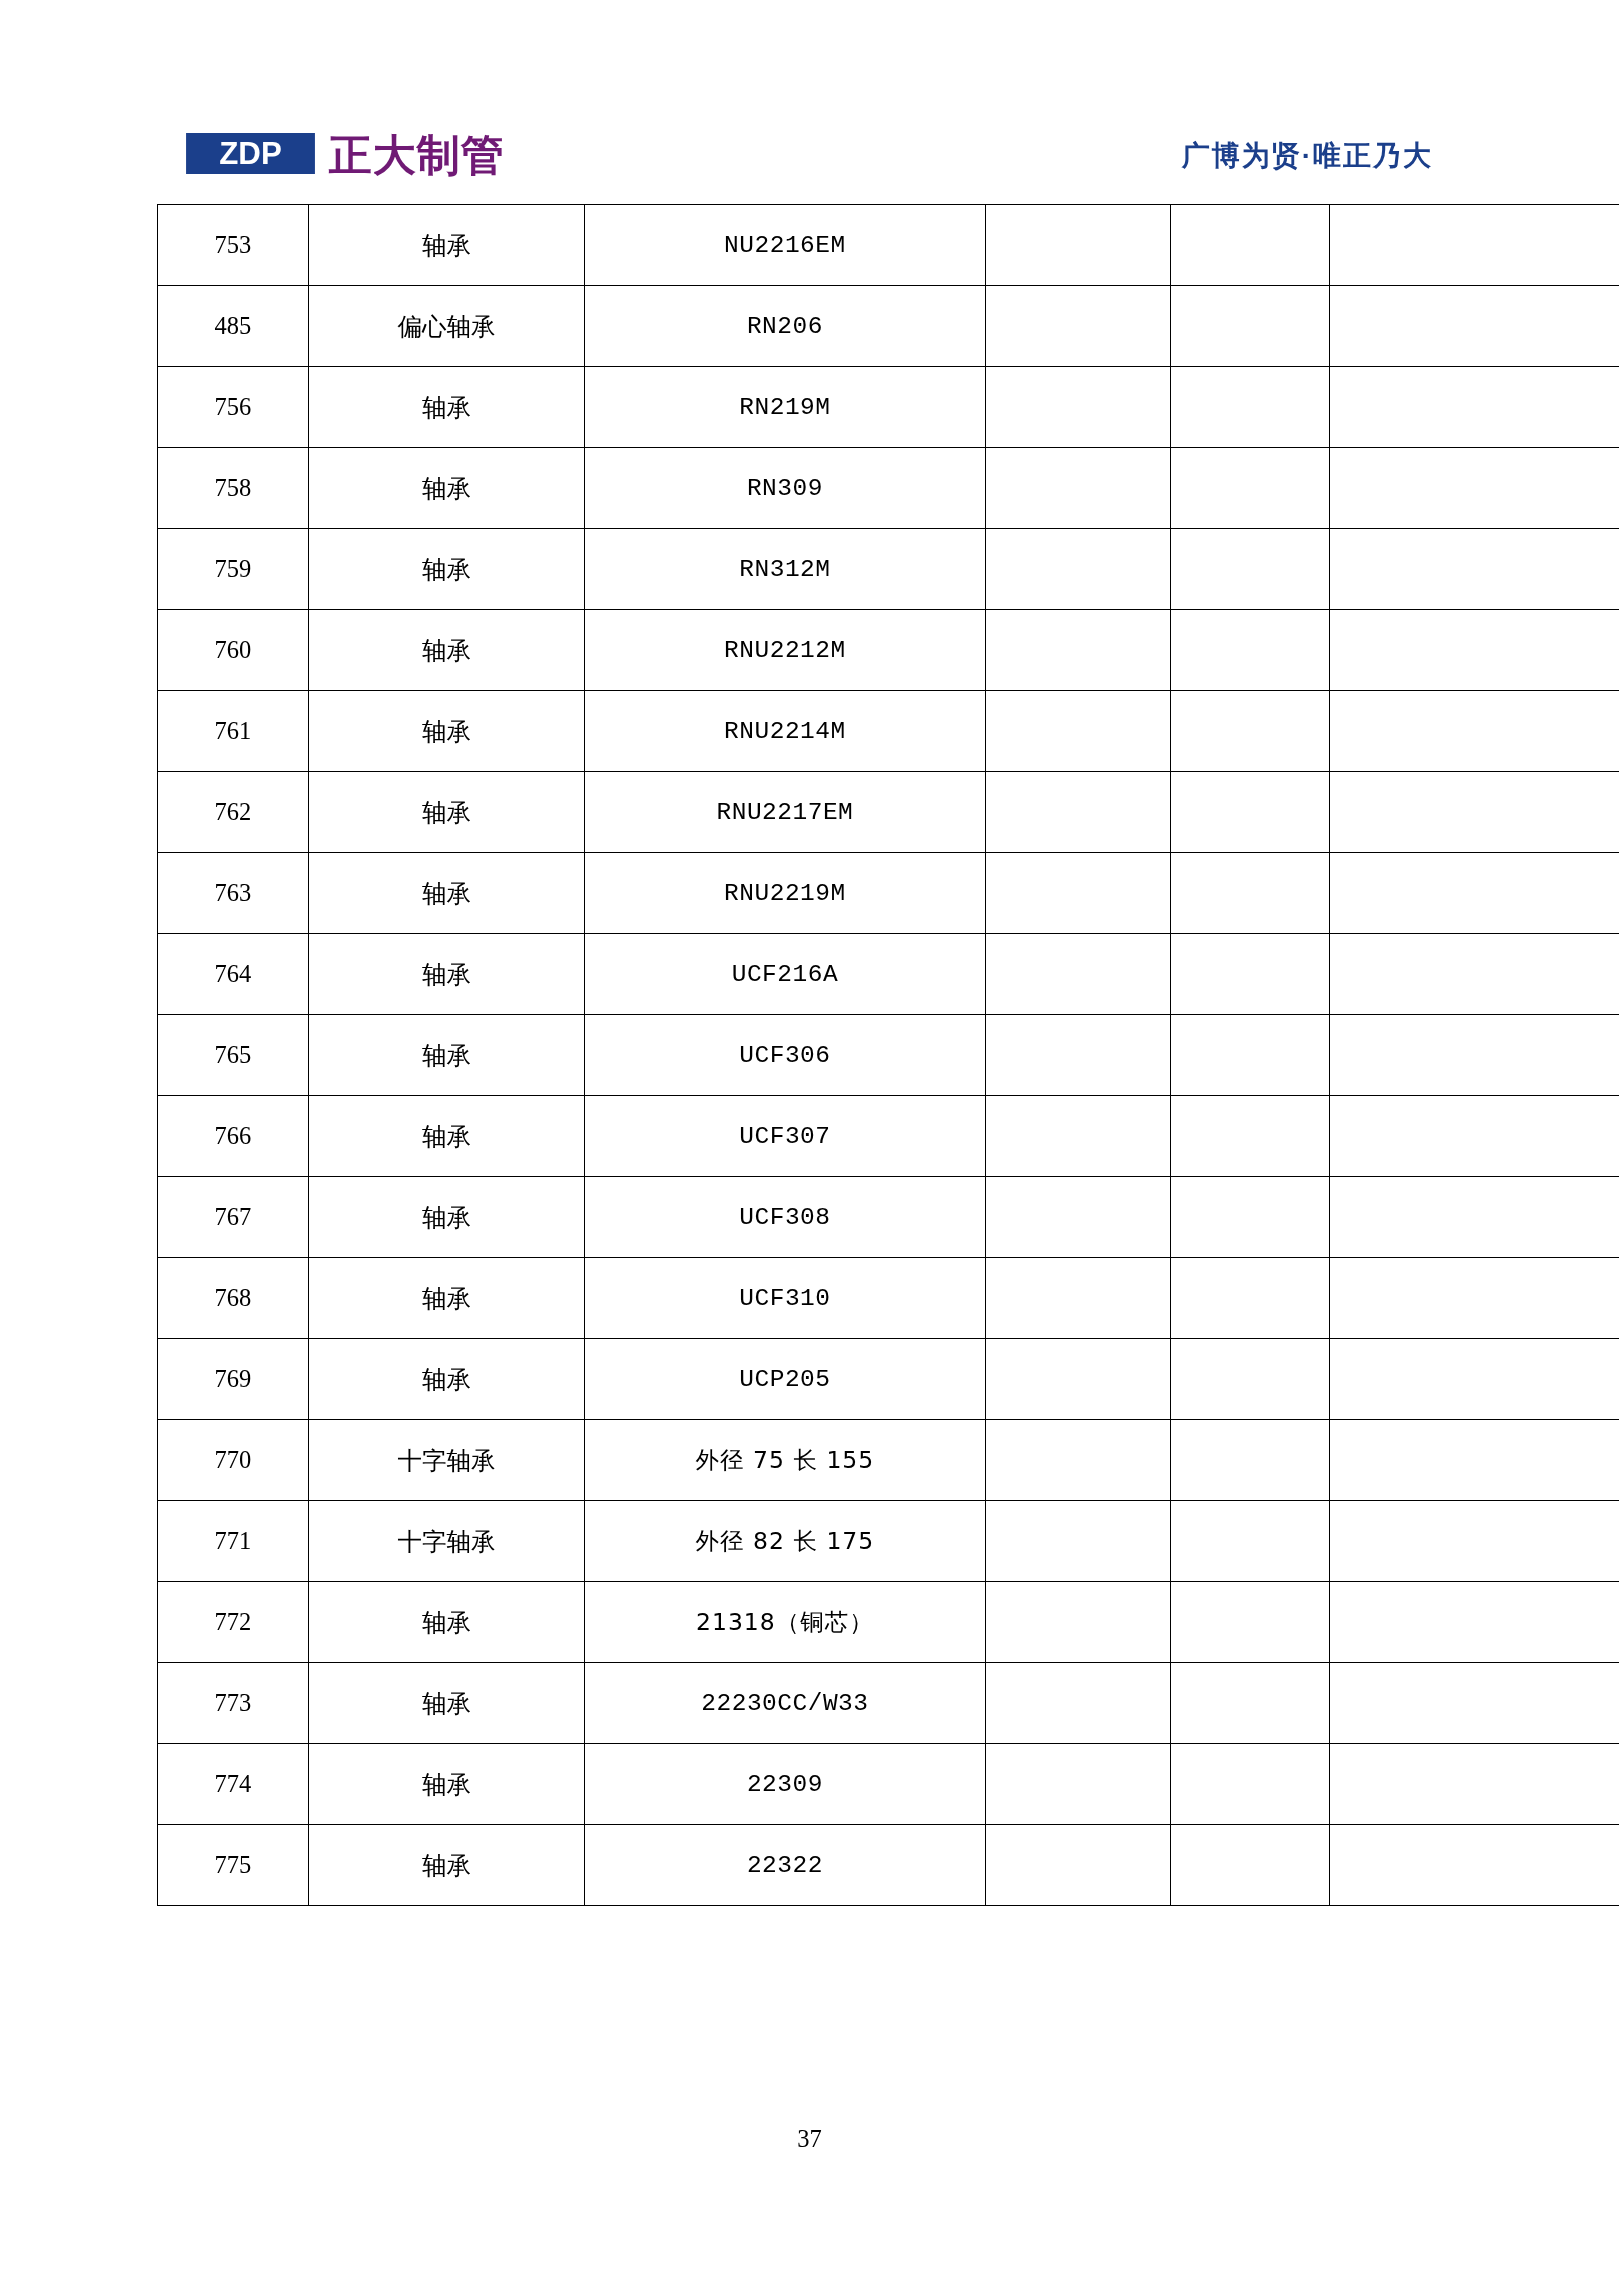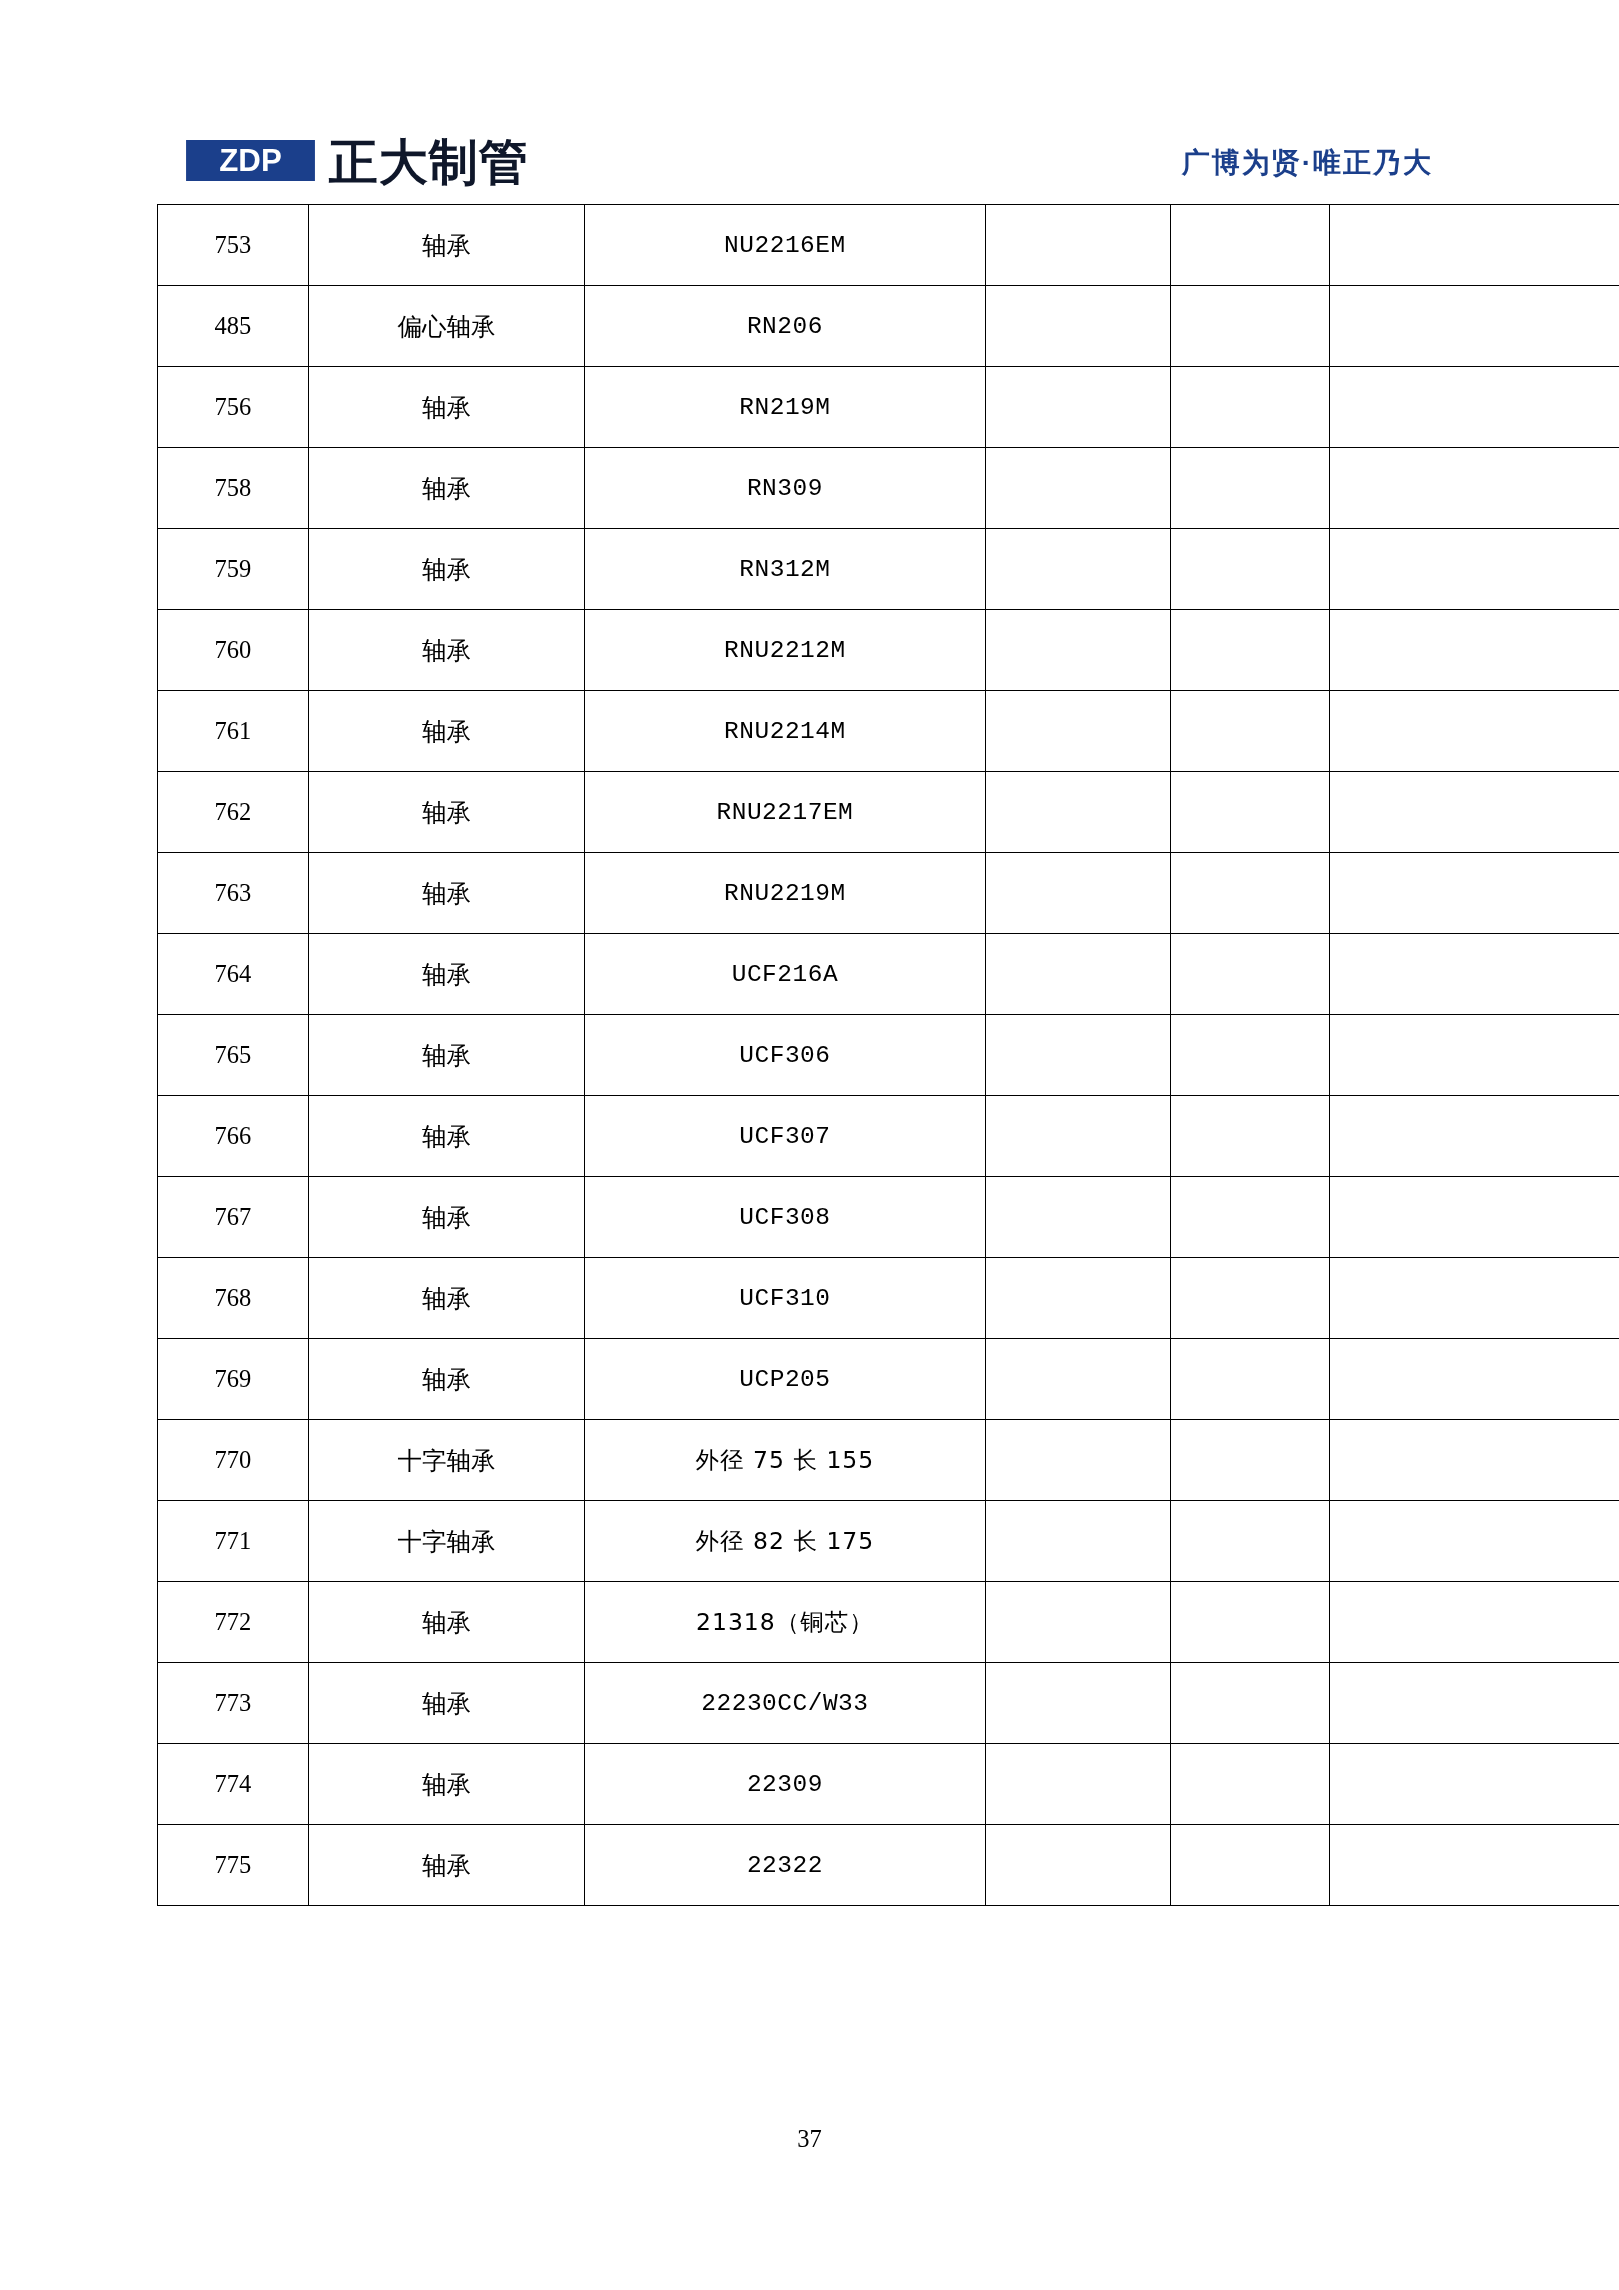--- a/index.html
+++ b/index.html
@@ -14,41 +14,41 @@
     width: 1619px;
     height: 2291px;
     background: #ffffff;
     position: relative;
     box-sizing: border-box;
     margin: 0 auto;
     overflow: hidden;
   }
   .header {
     position: absolute;
-    top: 128px;
+    top: 121px;
     left: 186px;
     right: 186px;
     height: 69px;
     display: flex;
     align-items: center;
     justify-content: space-between;
   }
   .logo {
     display: flex;
     align-items: center;
     gap: 13.7px;
   }
   .logo-mark {
     display: inline-block;
   }
   .logo-text {
     font-family: "Liberation Sans", sans-serif;
-    font-size: 49px;
+    font-size: 43px;
     font-weight: bold;
-    color: #0f172a;
+    color: #701a75;
     letter-spacing: 1px;
     line-height: 1;
   }
   .slogan {
     font-family: "Liberation Sans", sans-serif;
     font-size: 28px;
     font-weight: bold;
     color: #1b3f8b;
     letter-spacing: 2px;
     white-space: nowrap;

